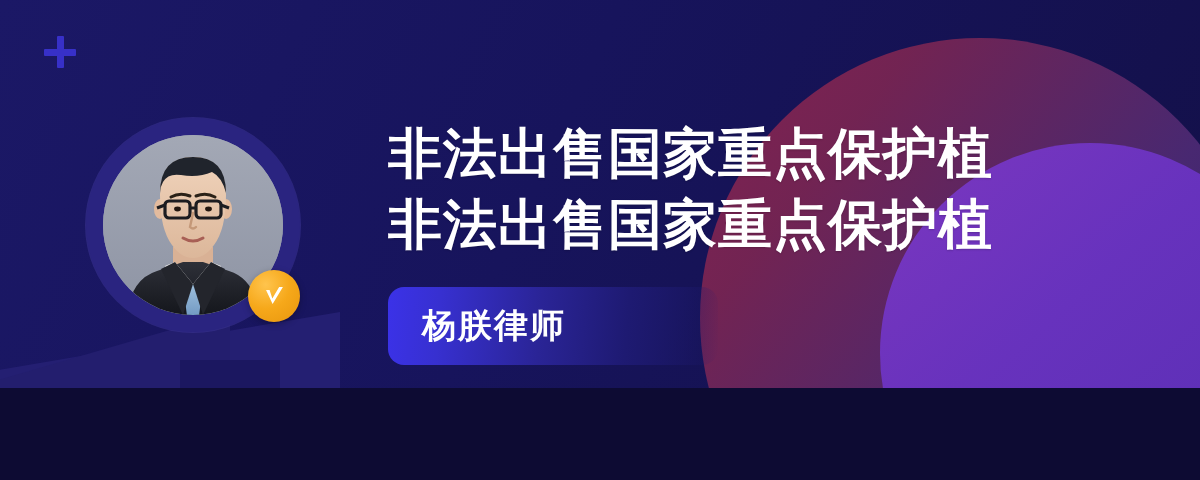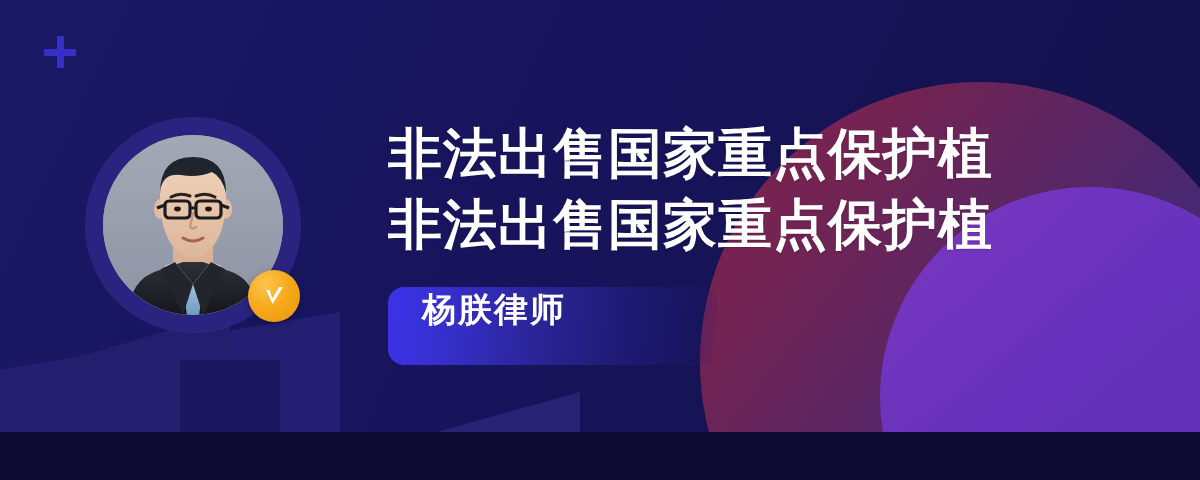--- a/index.html
+++ b/index.html
@@ -5,21 +5,21 @@
 <style>
   * { margin:0; padding:0; box-sizing:border-box; }
   html,body { background:#0d0b33; }
   body {
     font-family:"Liberation Sans","DejaVu Sans",sans-serif;
     -webkit-font-smoothing:antialiased;
   }
 
   .banner {
     position:relative;
-    width:1200px; height:432px;
+    width:1200px; height:388px;
     overflow:hidden;
     background:#17145c;
     background-image:
       linear-gradient(118deg, #1d1a68 0%, #191croll 0%, #17145c 48%, #141152 100%);
   }
   .bg-base {
     position:absolute; inset:0;
     background:linear-gradient(115deg,#1b1866 0%,#17145c 45%,#131049 100%);
   }
 
@@ -133,21 +133,21 @@
     color:#ffffff;
     font-size:54px;
     font-weight:bold;
     line-height:1.32;
     letter-spacing:1px;
     max-width:640px;
     text-shadow:0 1px 2px rgba(0,0,0,.18);
   }
   .name-badge {
     margin-top:26px;
-    display:inline-flex; 
+    display:inline-flex; align-items:center;
     height:78px; width:330px;
     padding:0 0 0 34px;
     border-radius:16px;
     background:linear-gradient(95deg, #3b32e8 0%, #3730d0 16%, #2a2496 46%, #1e1a72 72%, rgba(23,20,92,0) 100%);
   }
   .name-badge .name-text {
     color:#ffffff;
     font-size:34px;
     font-weight:bold;
     letter-spacing:2px;

